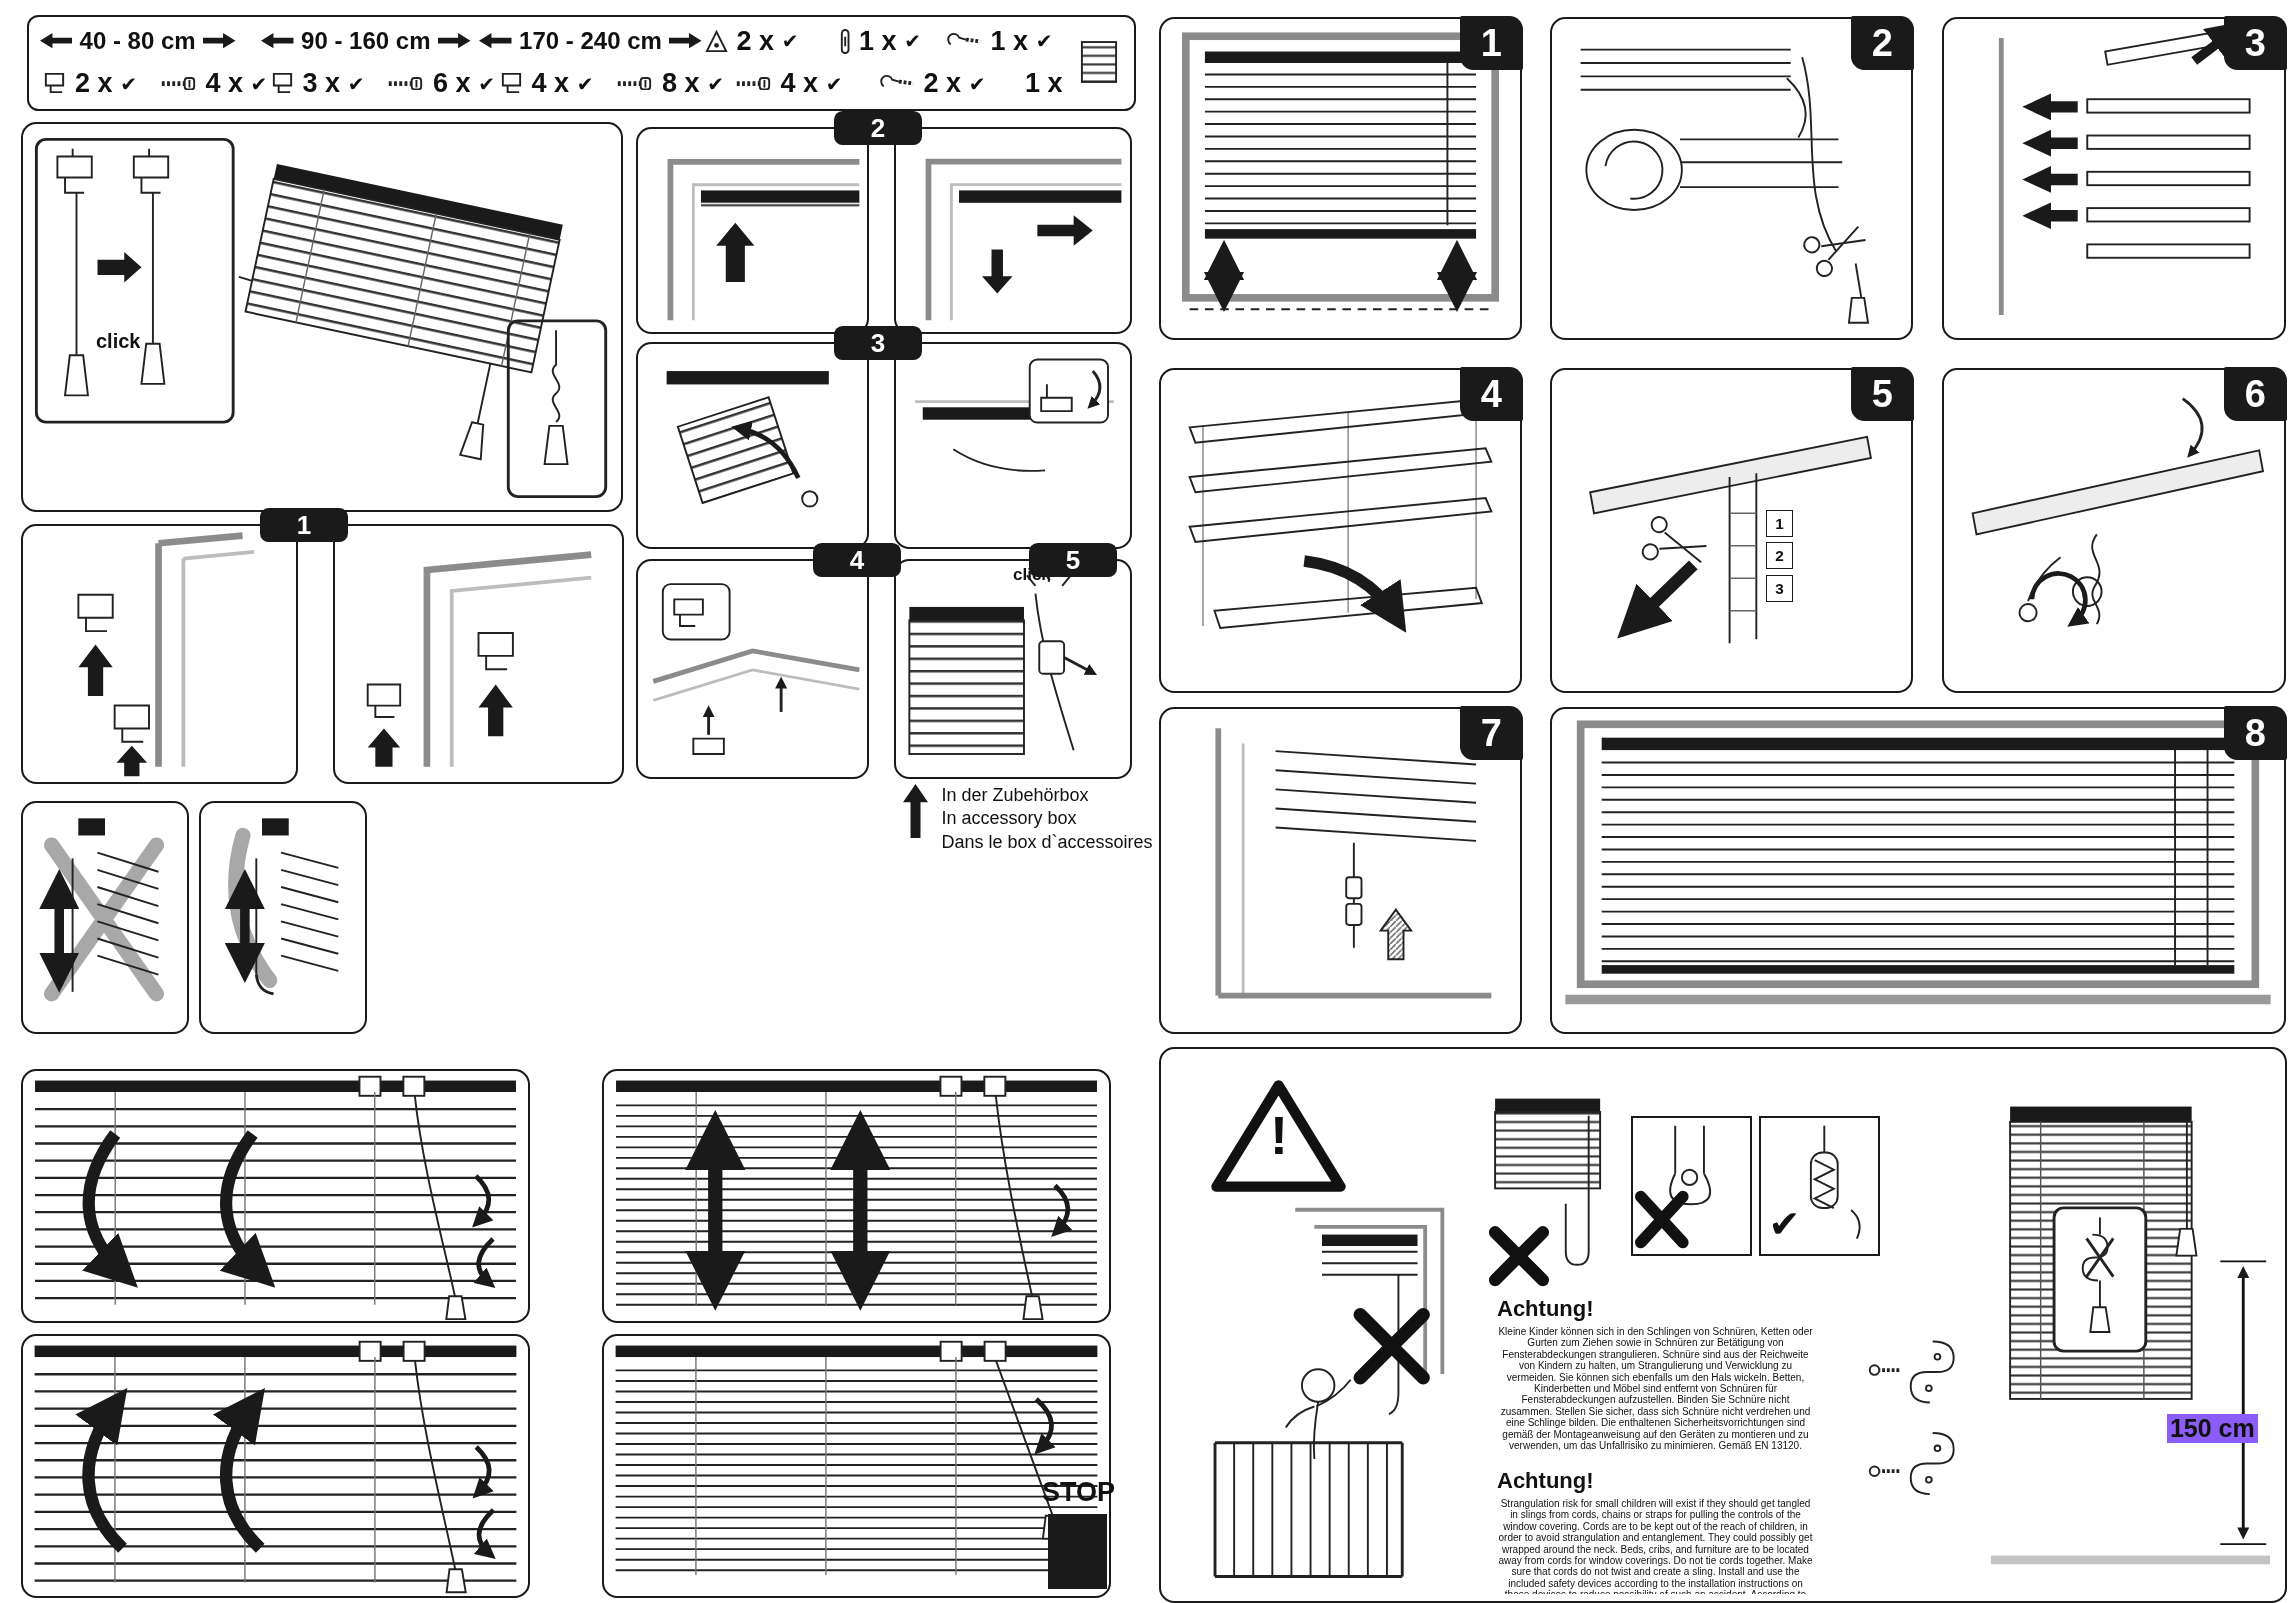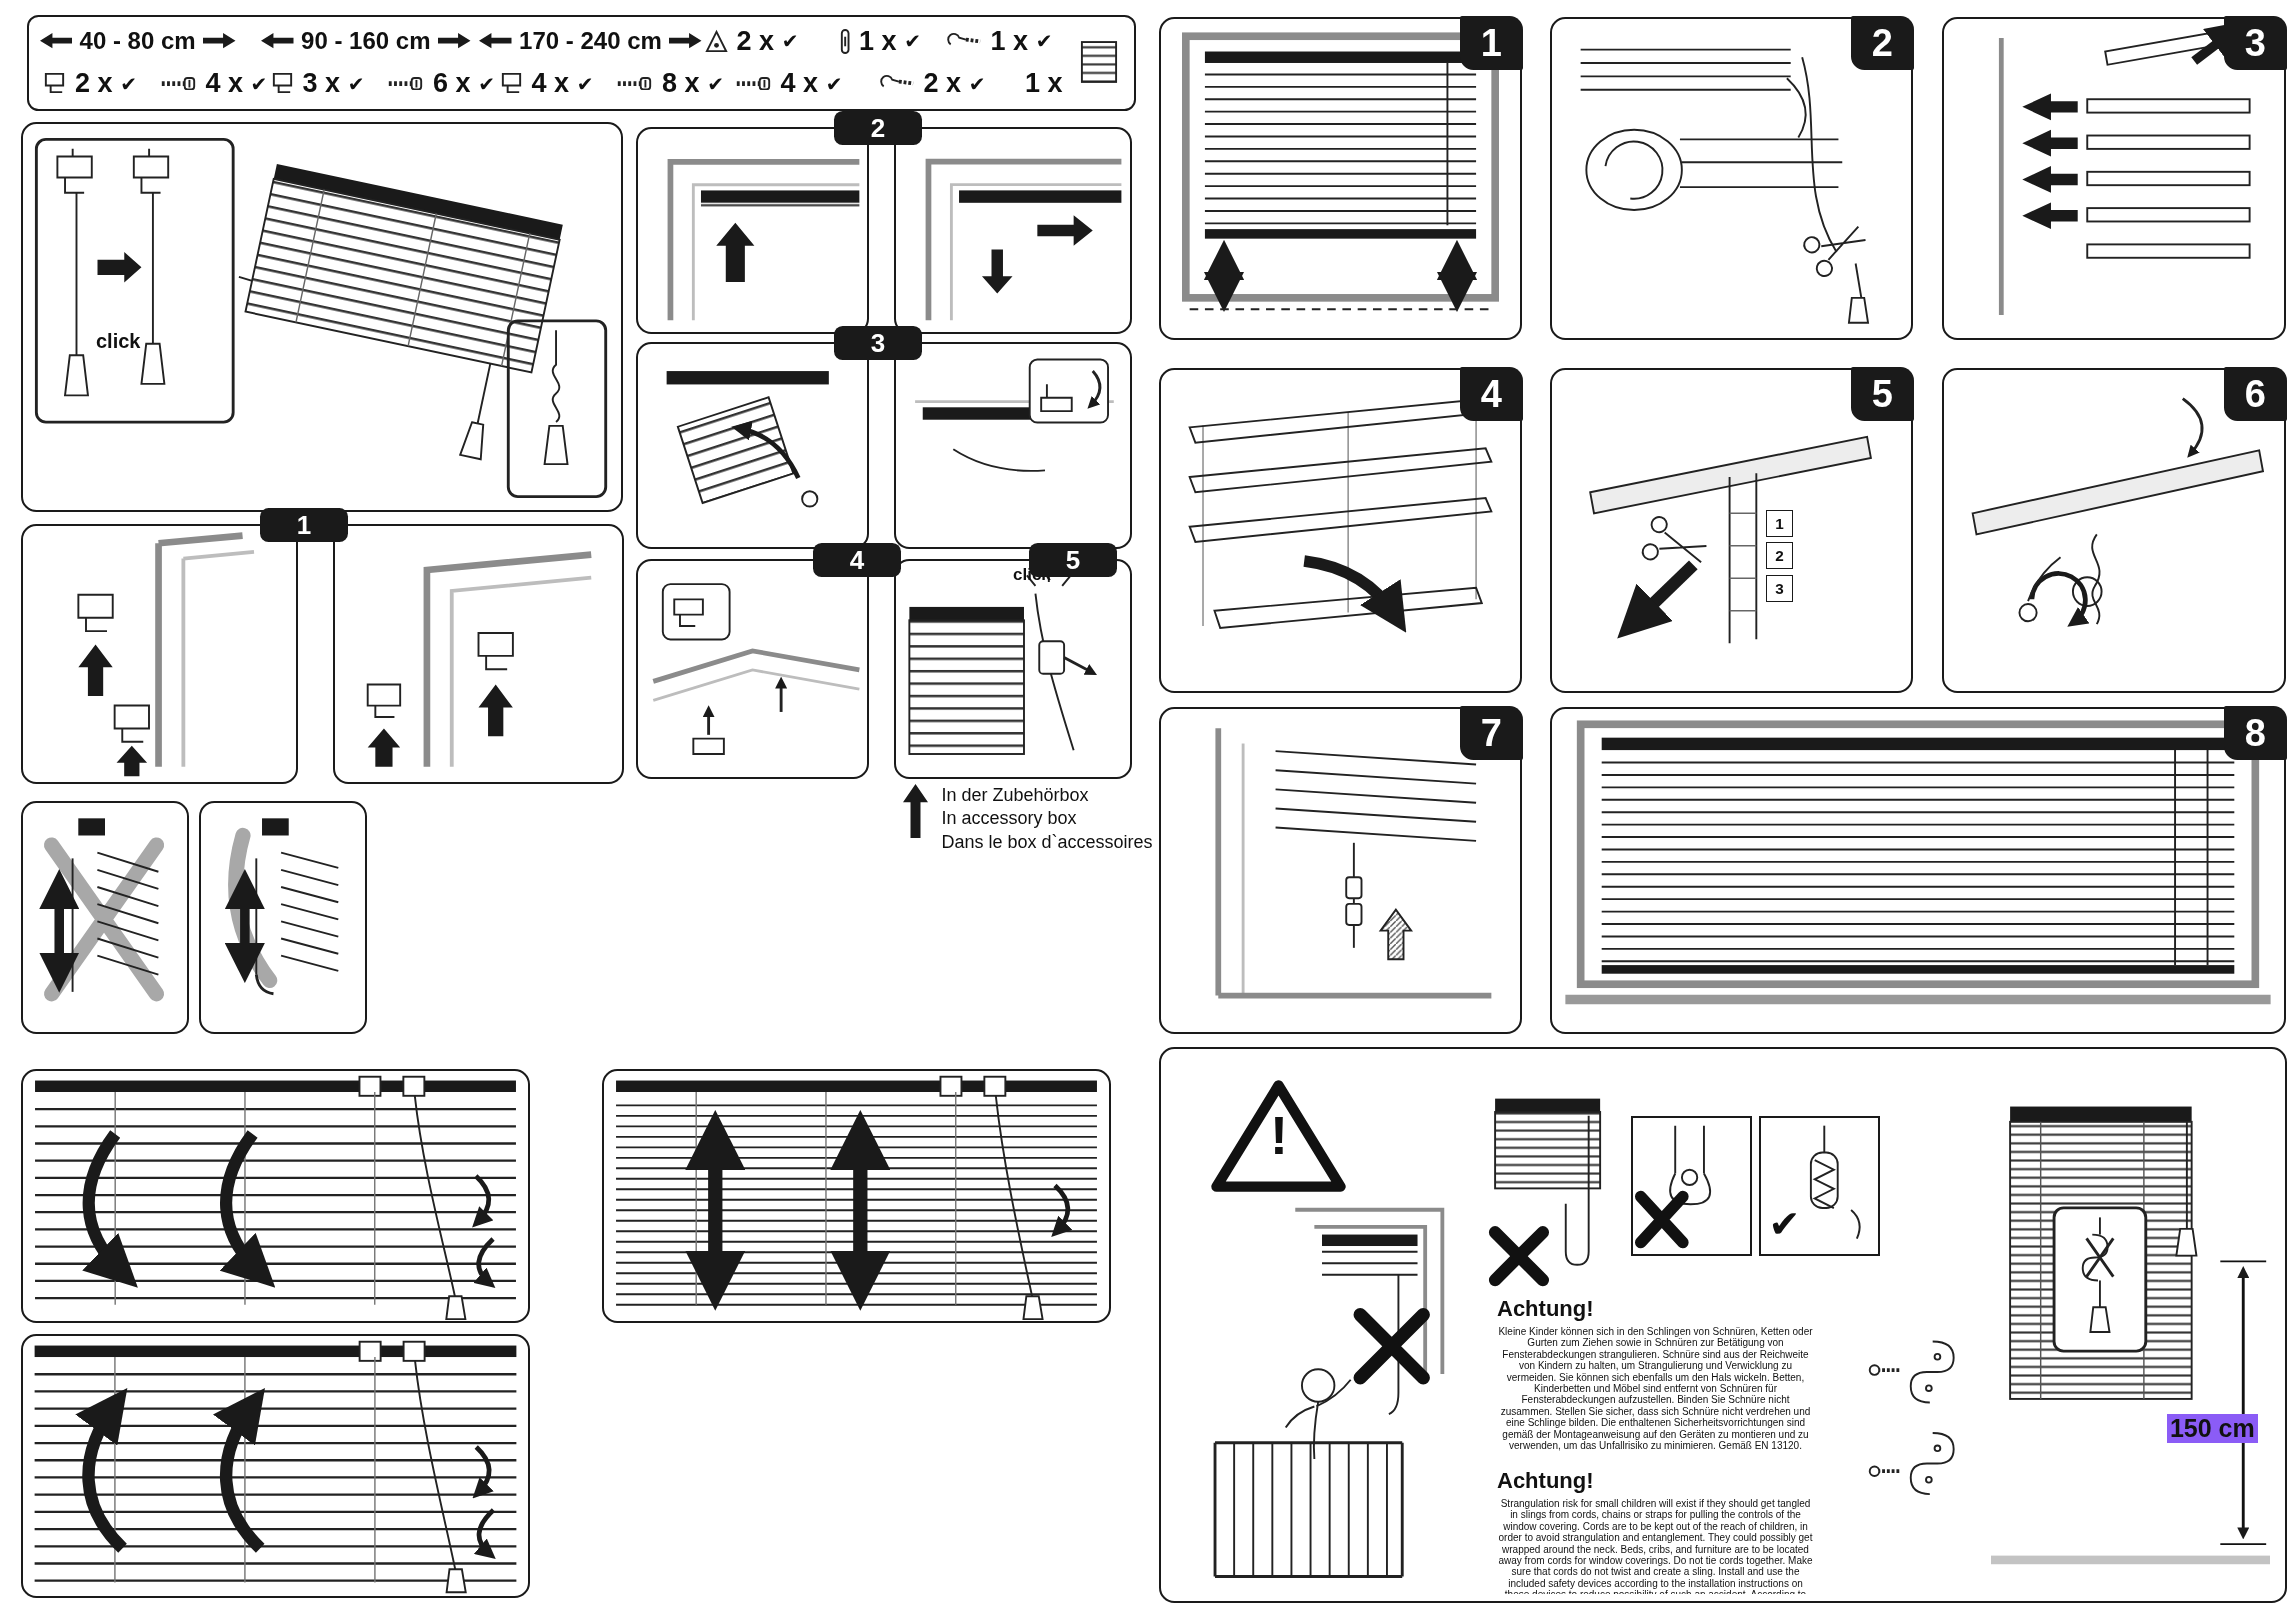--- a/index.html
+++ b/index.html
@@ -385,20 +385,34 @@
       <path d="M12 40H516M12 58H516M12 76H516M12 94H516M12 112H516M12 130H516M12 148H516M12 166H516M12 184H516M12 202H516M12 220H516M12 238H516M12 256H516" stroke="#222" stroke-width="2.4"></path>
       <path d="M96 22V258M232 22V258M368 22V258" stroke="#777" stroke-width="1.5"></path>
       <path d="M104 222 C60 180 56 126 96 72" class="a13" marker-end="url(#mh)"></path>
       <path d="M248 222 C204 180 200 126 240 72" class="a13" marker-end="url(#mh)"></path>
       <path d="M410 26 C418 100 440 186 452 244" class="s2"></path>
       <path d="M446 244 h13 l4 24 h-20 Z" class="fw"></path>
       <path d="M474 116 q26 24 2 48" class="s5" marker-end="url(#mh)"></path>
       <path d="M492 182 q-28 26 -4 46" class="s5" marker-end="url(#mh)"></path>
     </svg>
   </div>
+  <div class="panel" style="left:602px;top:1334px;width:505px;height:260px">
+    <svg class="ill" viewBox="0 0 528 272">
+      <rect x="12" y="10" width="504" height="12" class="fb"></rect>
+      <rect x="352" y="6" width="22" height="20" class="fw"></rect>
+      <rect x="398" y="6" width="22" height="20" class="fw"></rect>
+      <path d="M12 36H516M12 47H516M12 58H516M12 69H516M12 80H516M12 91H516M12 102H516M12 113H516M12 124H516M12 135H516M12 146H516M12 157H516M12 168H516M12 179H516M12 190H516M12 201H516M12 212H516M12 223H516M12 234H516M12 245H516" stroke="#222" stroke-width="2"></path>
+      <path d="M96 22V250M232 22V250M368 22V250" stroke="#777" stroke-width="1.5"></path>
+      <path d="M410 26 L470 190" class="s2"></path>
+      <path d="M462 188 h13 l4 24 h-20 Z" class="fw"></path>
+      <path d="M452 66 q30 26 4 52" class="s5" marker-end="url(#mh)"></path>
+    </svg>
+    <span class="txt" style="left:438px;top:141px;font-size:27px">STOP</span>
+    <div style="position:absolute;left:444px;top:178px;width:59px;height:75px;background:#1a1a1a"></div>
+  </div>
 
   <div class="panel" style="left:1159px;top:17px;width:359px;height:319px">
     <div class="cbadge">
         <span>1</span>
       </div>
     <svg class="ill" viewBox="0 0 376 334">
       <rect x="26" y="18" width="324" height="274" class="fr" stroke-width="8"></rect>
       <rect x="46" y="34" width="284" height="12" class="fb"></rect>
       <path d="M46 58H330M46 71H330M46 84H330M46 97H330M46 110H330M46 123H330M46 136H330M46 149H330M46 162H330M46 175H330M46 188H330M46 201H330M46 214H330" stroke="#222" stroke-width="2"></path>
       <path d="M300 46 V216" class="s2"></path>

